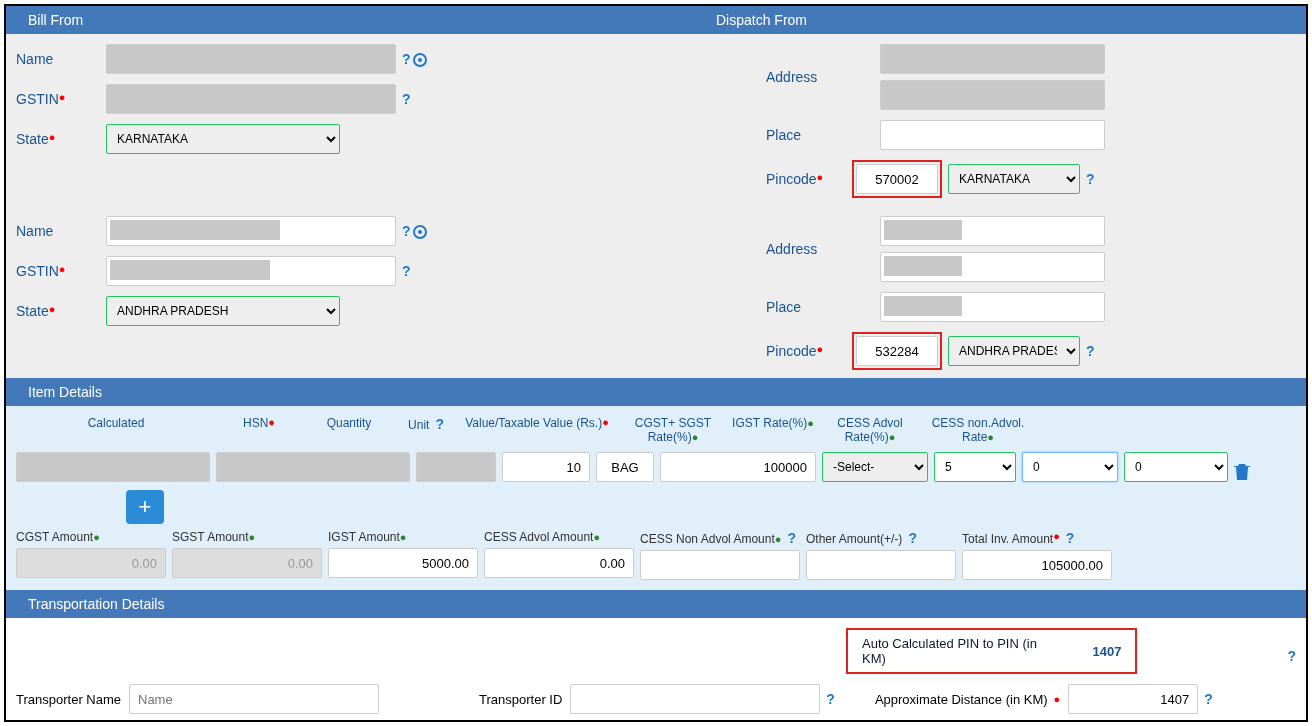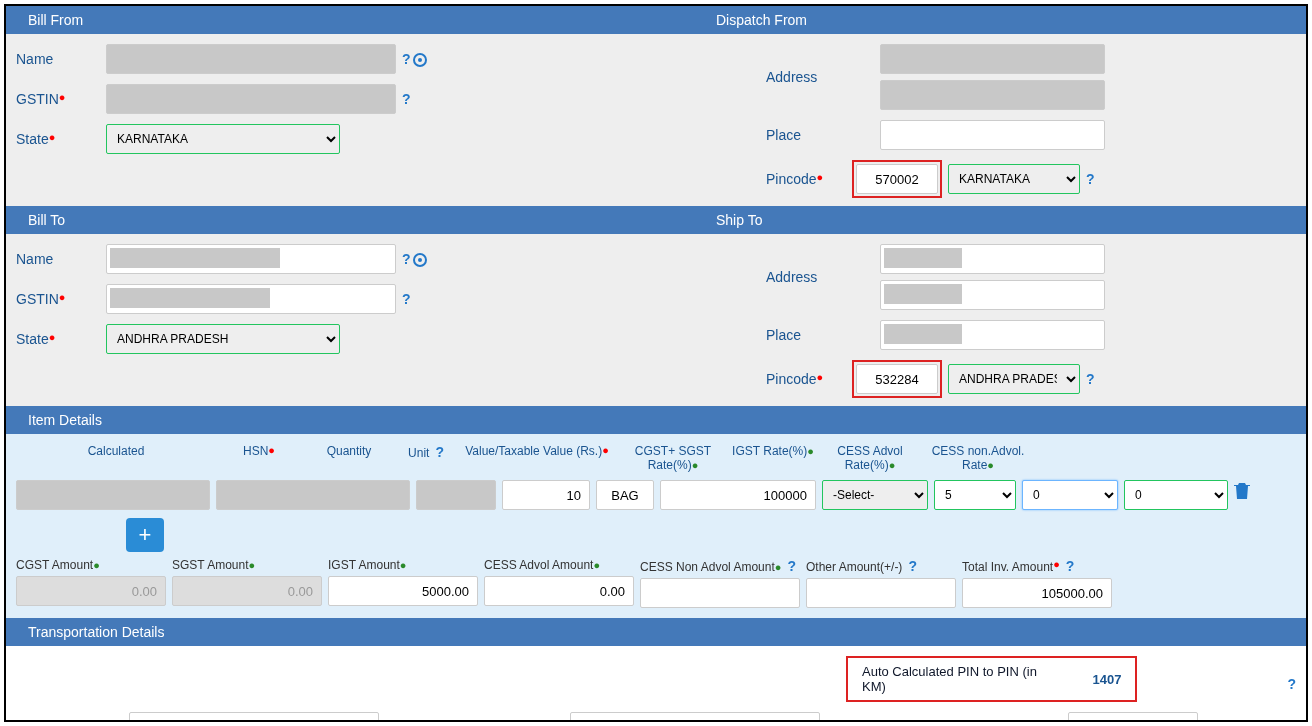--- a/index.html
+++ b/index.html
@@ -20,21 +20,21 @@
 select { border: 1px solid #22c55e; background: #eee; padding: 5px 6px; font-size: 12px; height: 30px; border-radius: 2px; }
 select.white { background: #fff; }
 .help-icon { color: #2378c9; font-weight: bold; font-size: 14px; margin-left: 6px; cursor: pointer; }
 .help-icon2 { color: #2378c9; font-weight: bold; font-size: 14px; margin-left: 2px; cursor: pointer; }
 .two-col { display: flex; }
 .two-col .col { flex: 1; }
 .right-col .label { width: 90px; }
 .red-box { border: 2px solid #d22; padding: 2px; }
 .item-details-body { background: #e0effa; padding: 10px; }
 .item-headers { display: flex; color: #1a5490; font-size: 12px; text-align: center; margin-bottom: 8px; }
-.item-row { display: flex; gap: 6px; align-items: flex-start; margin-bottom: 8px; }
+.item-row { display: flex; gap: 6px; align-items: flex-end; margin-bottom: 8px; }
 .add-btn { background: #2a8cd6; color: #fff; border: none; width: 38px; height: 34px; font-size: 22px; border-radius: 4px; cursor: pointer; margin-left: 110px; margin-bottom: 6px; }
 .trash-icon { color: #2378c9; font-size: 18px; cursor: pointer; }
 .totals-row { display: flex; gap: 6px; }
 .total-block { display: flex; flex-direction: column; }
 .total-label { font-size: 12px; color: #333; margin-bottom: 4px; white-space: nowrap; }
 .total-input { text-align: right; }
 .readonly-gray { background: #e3e3e3; }
 .transport-body { background: #fff; padding: 10px; }
 .auto-calc-box { border: 2px solid #d22; padding: 6px 14px; display: inline-flex; align-items: center; margin-left: 830px; margin-bottom: 10px; }
 .auto-calc-box .lbl { color: #0f172a; margin-right: 30px; }
@@ -92,24 +92,20 @@
           <span class="red-box" style="margin-left:-4px">
             <input type="text" style="width: 82px; text-align: center;" value="570002">
           </span>
           <select style="width:132px;margin-left:6px"><option>KARNATAKA</option></select>
           <span class="help-icon">?</span>
         </div>
       </div>
     </div>
   </div>
 
-  <div class="section-header">
-    <div class="left">Bill To</div>
-    <div class="right" style="padding-left:120px">Ship To</div>
-  </div>
   <div class="section-body">
     <div class="two-col">
       <div class="col" style="flex:0 0 750px">
         <div class="row">
           <div class="label">Name</div>
           <div style="position:relative">
             <input type="text" style="width: 290px;">
             <div style="position:absolute;left:4px;top:4px;width:170px;height:20px;background:#c8c8c8"></div>
           </div>
           <span class="help-icon">?</span>

